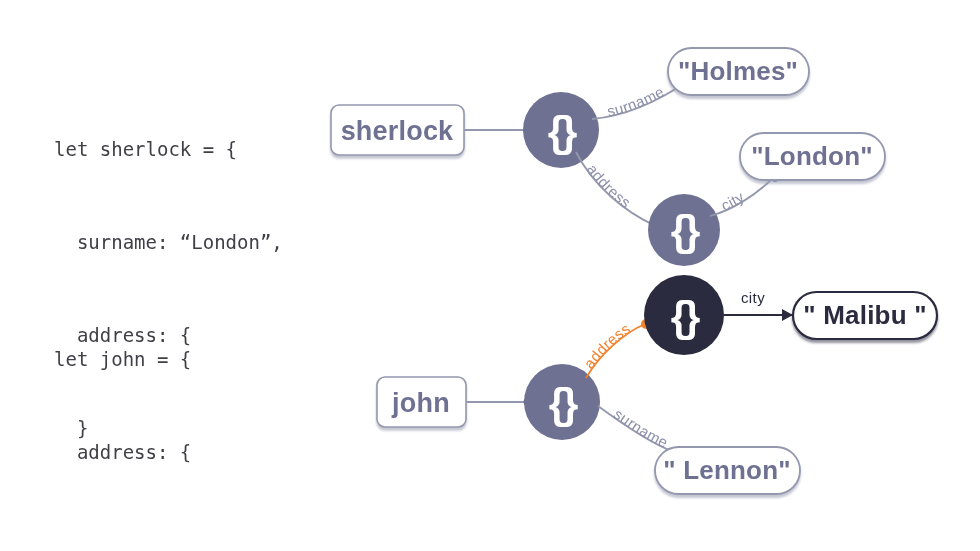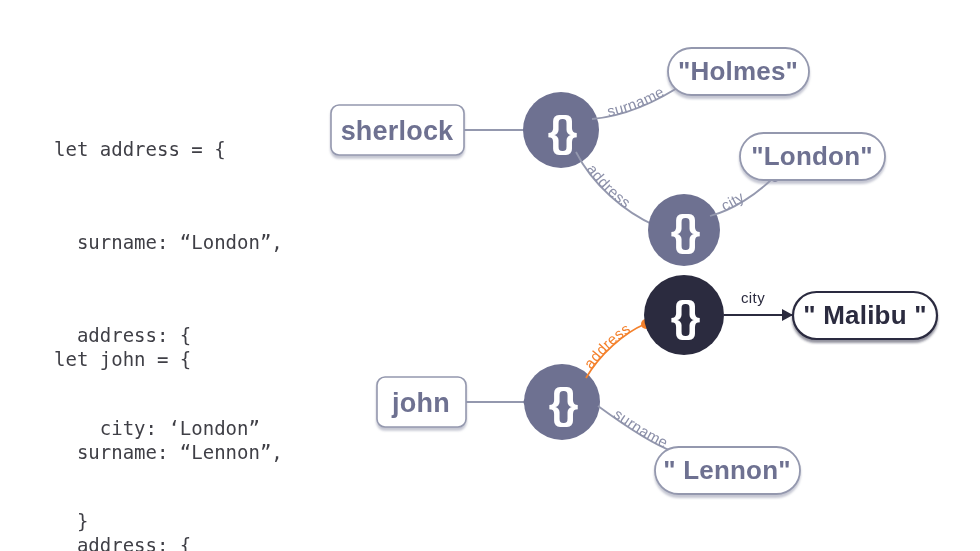--- a/index.html
+++ b/index.html
@@ -91,31 +91,29 @@
     fill: #ffffff;
     letter-spacing: -3px;
   }
 </style>
 </head>
 <body>
 
 <div id="slide">
 
   <div class="code-block" id="code-sherlock">
-    <span class="code-line">let address = {</span>
+    <span class="code-line">let sherlock = {</span>
     <span class="code-line">  surname: “London”,</span>
     <span class="code-line">  address: {</span>
-    <span class="code-line">    city: ‘London”</span>
     <span class="code-line">  }</span>
     
   </div>
 
   <div class="code-block" id="code-john">
     <span class="code-line">let john = {</span>
-    <span class="code-line">  surname: “Lennon”,</span>
     <span class="code-line">  address: {</span>
     
     
     
   </div>
 
   <svg id="graph" viewBox="0 0 980 551">
     <defs>
       <filter id="softshadow" x="-30%" y="-30%" width="170%" height="190%">
         <feDropShadow dx="0" dy="3" stdDeviation="1.2" flood-color="#9498ae" flood-opacity="0.55"></feDropShadow>

